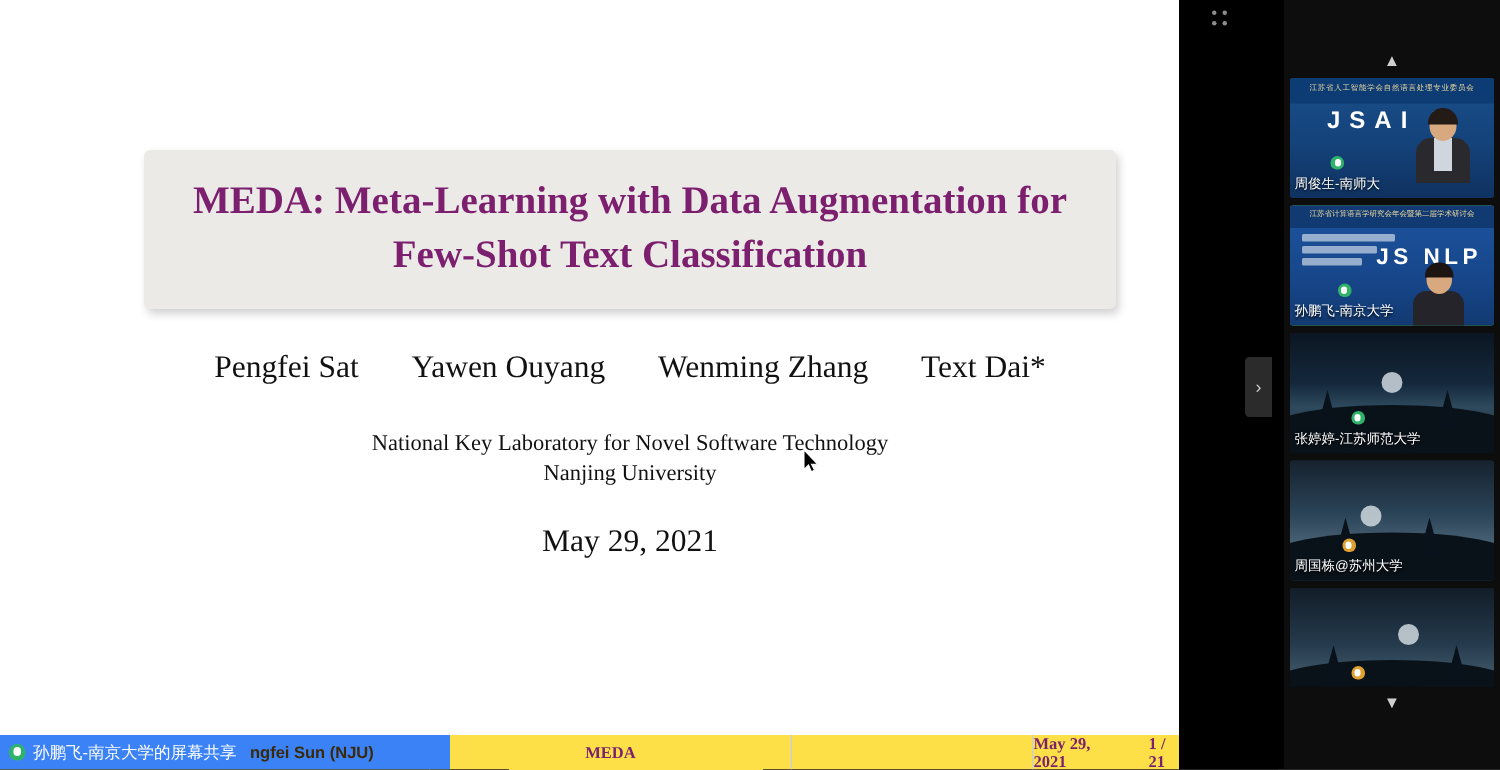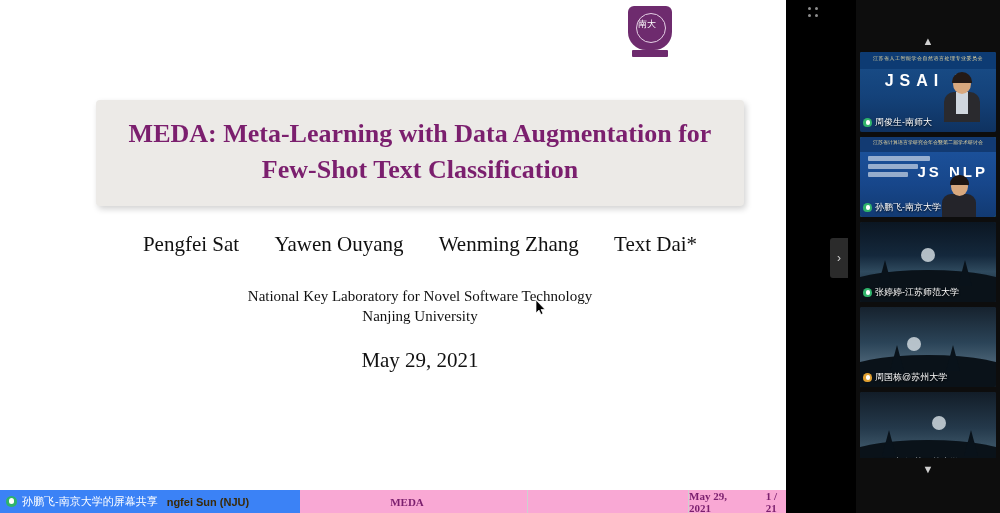--- a/index.html
+++ b/index.html
@@ -41,21 +41,21 @@
 
   .affil{position:absolute;left:96px;top:286px;width:648px;text-align:center;
          font-family:"Liberation Serif",serif;font-size:15px;color:#111;line-height:1.35;}
   .date{position:absolute;left:96px;top:348px;width:648px;text-align:center;
         font-family:"Liberation Serif",serif;font-size:21px;color:#111;}
 
   .cursor{position:absolute;left:536px;top:300px;width:10px;height:15px;}
   .cursor svg{display:block;}
 
   
-  .slide-footer{position:absolute;left:0;top:490px;width:786px;height:23px;background:#f9a8d4;
+  .slide-footer{position:absolute;left:0;top:490px;width:786px;height:23px;background:#fde047;
                 display:flex;align-items:center;font-family:"Liberation Serif",serif;font-size:11px;color:#7b1f6e;font-weight:700;}
   .sf-seg{height:23px;border-right:1px solid #cfcfcf;}
   .sf1{width:286px;}
   .sf2{width:240px;display:flex;align-items:center;justify-content:center;}
   .sf3{width:160px;}
   .sf4{flex:1;display:flex;align-items:center;justify-content:center;gap:26px;}
 
   
   .share-banner{position:absolute;left:0;top:490px;width:300px;height:23px;background:#3b82f6;
                 display:flex;align-items:center;color:#fff;font-size:11px;padding-left:6px;box-sizing:border-box;gap:5px;}
@@ -70,21 +70,21 @@
   .strip{position:absolute;left:856px;top:0;width:144px;height:513px;background:#0d0d0d;}
   .scroll-up,.scroll-down{position:absolute;left:0;width:144px;height:22px;color:#cfcfcf;
             display:flex;align-items:center;justify-content:center;font-size:11px;background:#0d0d0d;}
   .scroll-up{top:30px;}
   .scroll-down{top:458px;}
 
   .tiles{position:absolute;left:4px;top:52px;width:136px;}
   .tile{position:relative;width:136px;height:80px;margin-bottom:5px;background:#1c2b3a;overflow:hidden;border-radius:2px;}
   .tile.active{outline:2px solid #3ba55d;outline-offset:-2px;}
   .name{position:absolute;left:3px;bottom:3px;display:flex;align-items:center;gap:3px;
-        color:#fff;font-size:9px;text-shadow:0 1px 2px #000;max-width:130px;}
+        color:#fff;font-size:9px;text-shadow:0 1px 2px #000;max-width:130px;flex-direction:column;}
   .mic-ic{width:9px;height:9px;border-radius:50% 50% 45% 45%;background:#2fb36b;flex:none;position:relative;}
   .mic-ic:after{content:"";position:absolute;left:2.5px;top:1.5px;width:4px;height:5px;border-radius:2px;background:#fff;}
   .mic-ic.mute{background:#e0a030;}
 
   
   .t1-bg{position:absolute;inset:0;background:linear-gradient(180deg,#1a4f8a 0%,#14427a 55%,#0f3260 100%);}
   .t1-top{position:absolute;left:0;top:0;width:100%;height:17px;background:#0d3b73;}
   .t1-toptext{position:absolute;left:0;top:3px;width:100%;text-align:center;color:#e7d7a0;font-size:5px;letter-spacing:.5px;}
   .t1-big{position:absolute;left:0;top:20px;width:100%;text-align:center;color:#fff;font-size:16px;font-weight:700;letter-spacing:6px;}
   .t1-face{position:absolute;right:16px;top:22px;width:36px;height:48px;}
@@ -129,26 +129,20 @@
 
     <div class="dots">
       <i></i>
         <i></i>
         <i></i>
         <i></i>
     </div>
 
     <div class="slide">
 
-      <div class="nju-logo">
-        <div class="shield"></div>
-        <div class="inner"></div>
-        <div class="cn">南大</div>
-        <div class="bar"></div>
-      </div>
 
       <div class="title-card">
         <h1>
           <span>MEDA: Meta-Learning with Data Augmentation for</span>
           <span class="title-line2">Few-Shot Text Classification</span>
         </h1>
       </div>
 
       <div class="authors">
         <span>Pengfei Sat</span>

